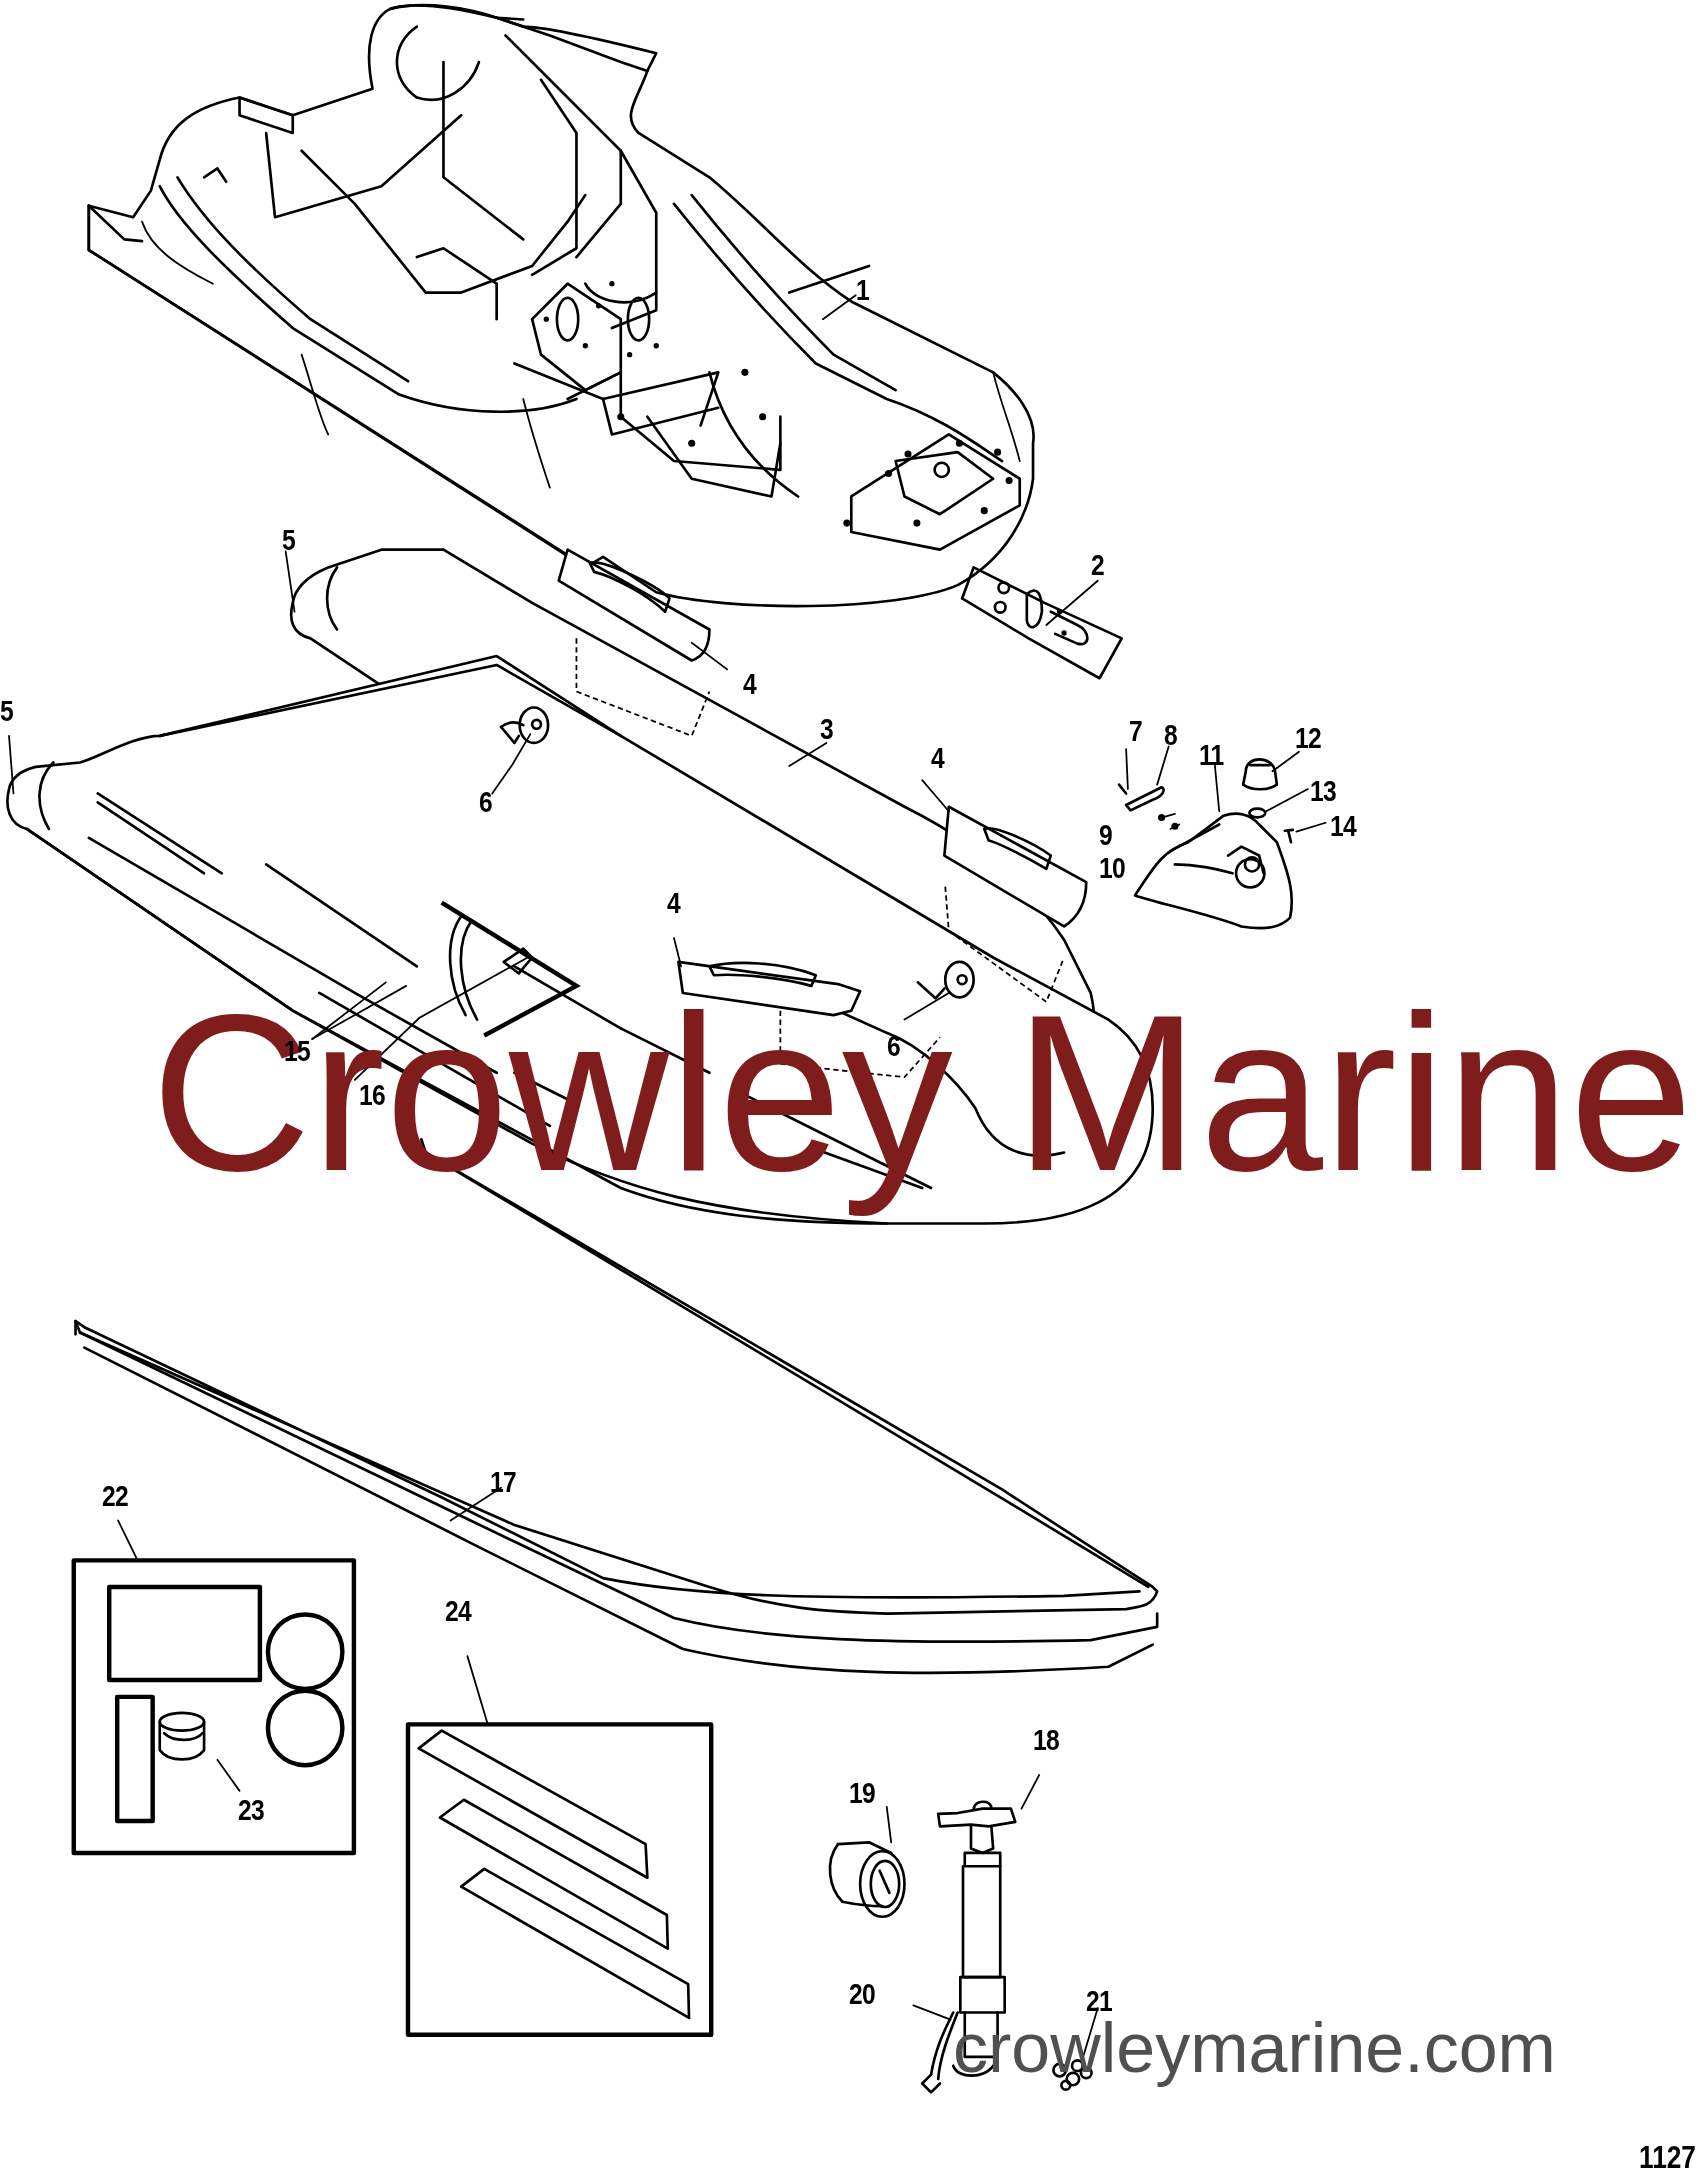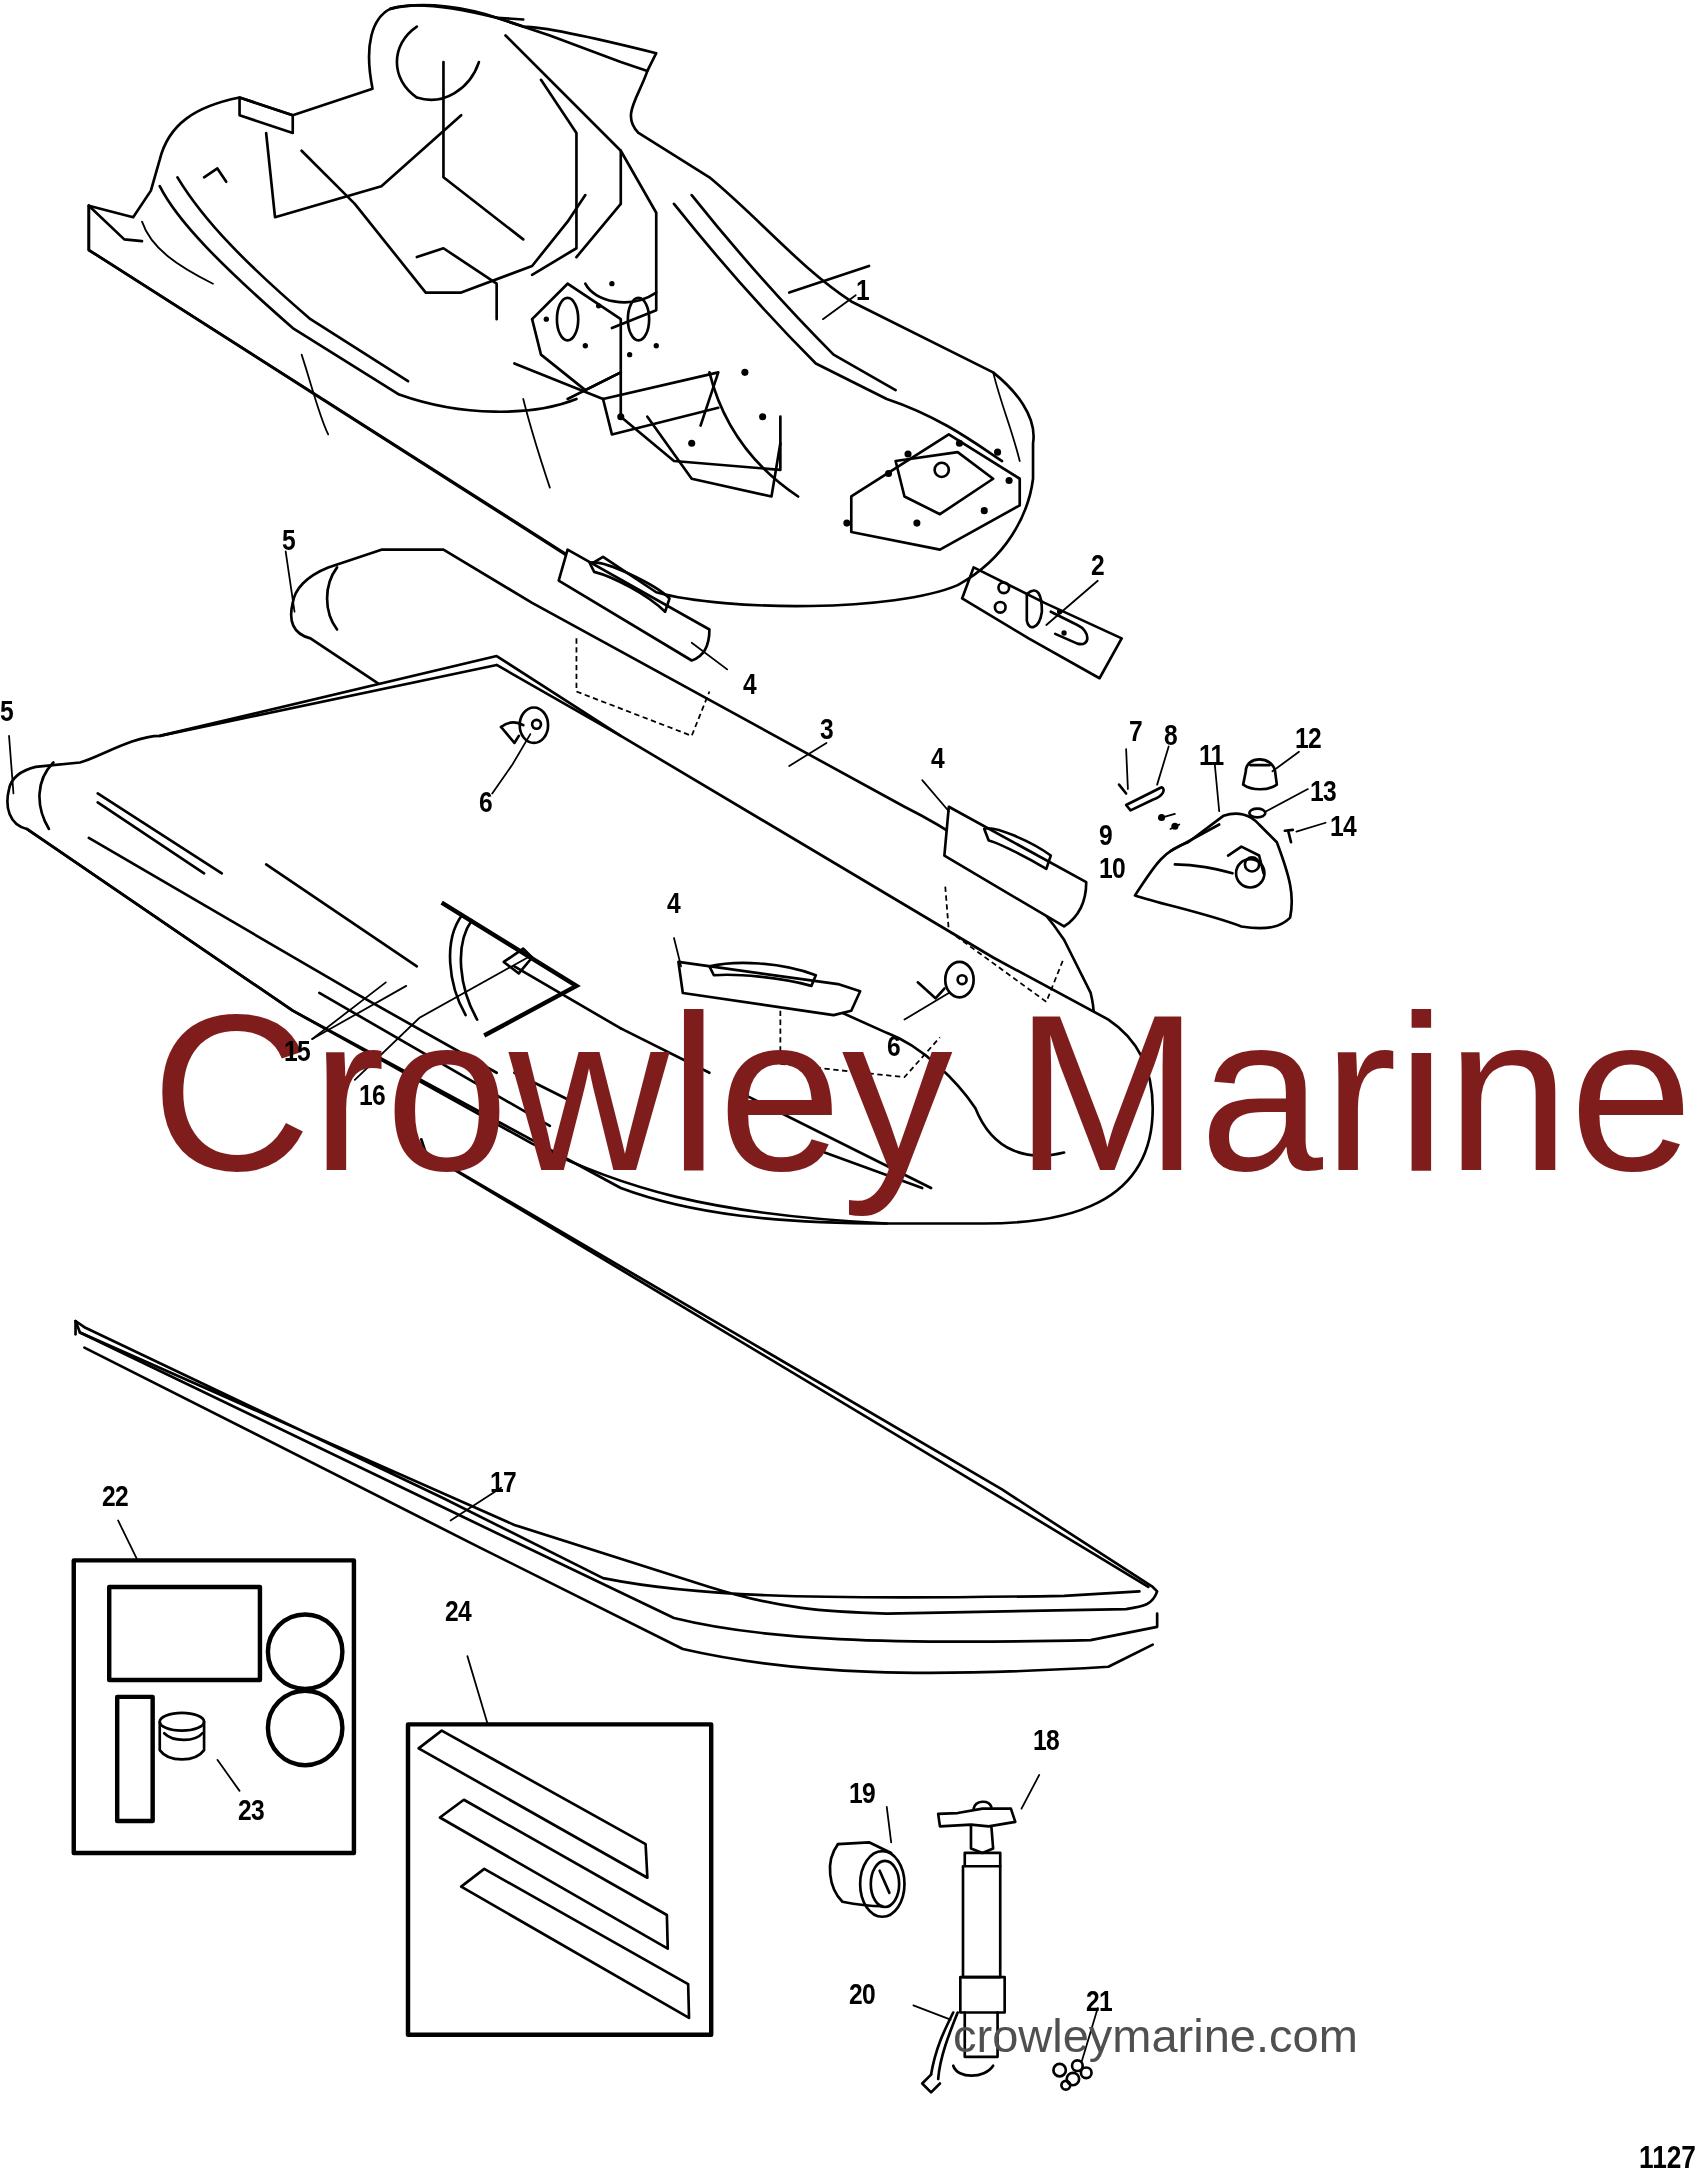--- a/index.html
+++ b/index.html
@@ -7,21 +7,21 @@
   #diagram{position:absolute;left:0;top:0;width:1707px;height:2173px;}
   .ln{fill:none;stroke:#000;stroke-width:3;stroke-linejoin:round;stroke-linecap:round;}
   .thin{fill:none;stroke:#000;stroke-width:2;stroke-linecap:round;}
   .thick{fill:none;stroke:#000;stroke-width:5;stroke-linejoin:miter;}
   .dash{fill:none;stroke:#000;stroke-width:2;stroke-dasharray:6 4;}
   .fillw{fill:#fff;stroke:#000;stroke-width:3;stroke-linejoin:round;}
   .dot{fill:#000;}
   .callout{position:absolute;font-family:"Liberation Sans",sans-serif;font-weight:bold;font-size:30px;line-height:1;color:#000;transform:scaleX(0.82);transform-origin:left top;letter-spacing:-0.9px;}
   .wm{position:absolute;font-family:"Liberation Sans",sans-serif;color:#7f1d1d;white-space:nowrap;}
   #wm-main{left:151px;top:966px;font-size:222px;}
-  #wm-url{left:953px;top:2008px;font-size:47px;color:#505050;}
+  #wm-url{left:953px;top:2008px;font-size:70px;color:#505050;}
   #figno{position:absolute;left:1639px;top:2139px;font-size:32px;font-weight:bold;transform:scaleX(0.82);transform-origin:left top;}
 </style>
 </head>
 <body>
 
 <svg id="diagram" viewBox="0 0 1925 2451" xmlns="http://www.w3.org/2000/svg">
 
   <g>
     <path class="fillw" d="M100 232 L100 282 L640 626 L660 640 L680 628 L740 668 C820 690 1010 690 1080 660 C1135 630 1160 580 1165 540 L1165 500 C1170 470 1145 440 1120 420 L960 340 C900 300 860 250 800 200 L720 150 C700 130 720 110 730 80 L740 60 C700 50 620 30 590 30 L560 20 C520 10 470 0 440 10 C420 20 410 50 420 100 L330 130 L270 110 C220 120 190 140 180 180 L170 215 L150 245 L100 232 Z"></path>
     <path class="ln" d="M100 232 L100 282 L660 640"></path>

